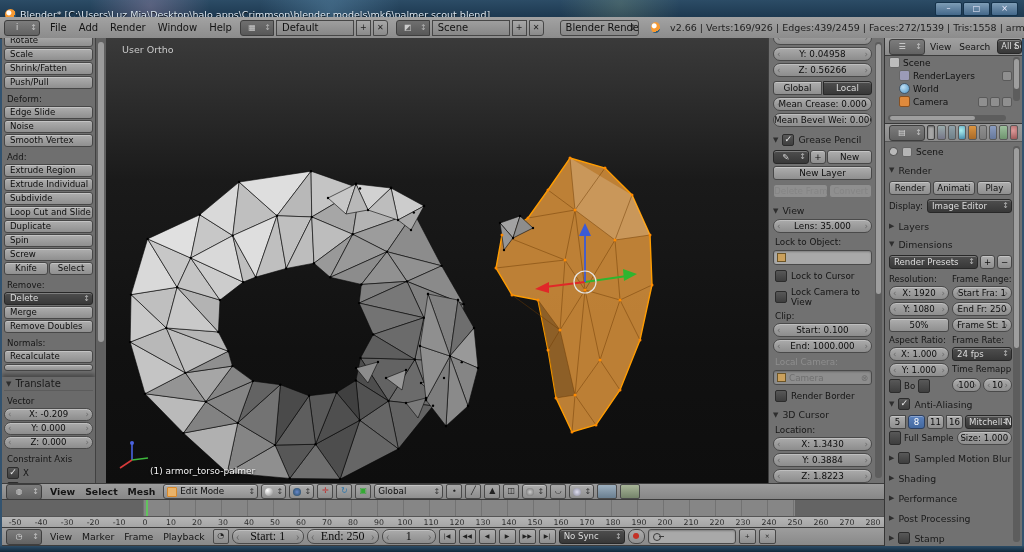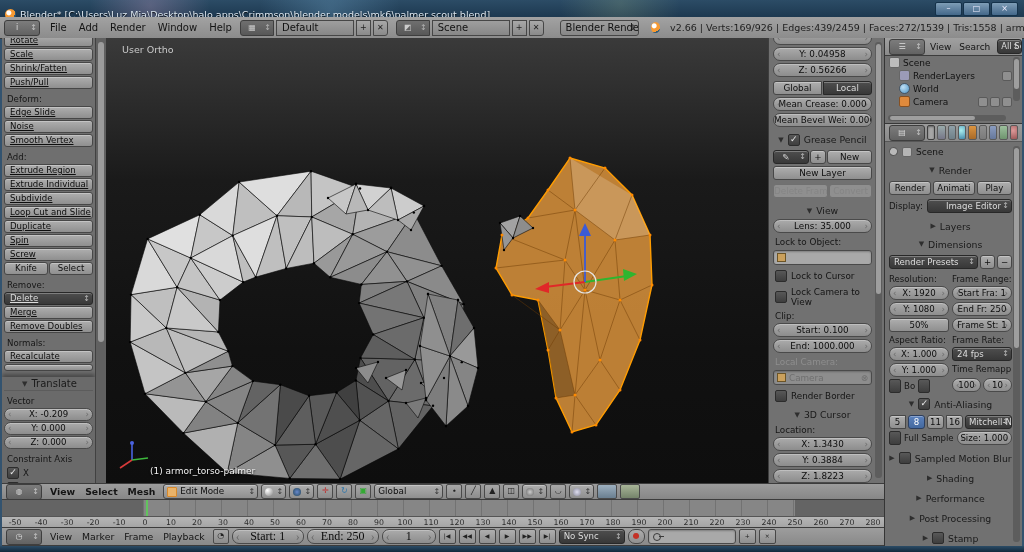--- a/index.html
+++ b/index.html
@@ -31,21 +31,21 @@
   .pill::before{content:"‹";position:absolute;left:3px;top:0;opacity:.35;}
   .pill::after{content:"›";position:absolute;right:3px;top:0;opacity:.35;}
   .dark{background:linear-gradient(#4e4e4e,#383838)!important;border:1px solid #282828!important;color:#dcdcdc!important;}
   .dd{position:relative;padding-right:10px;}
   .dd::after{content:"↕";position:absolute;right:2px;top:0;opacity:.75;font-size:8px;}
   .lbl{color:#161616;white-space:nowrap;overflow:hidden;}
   .lbl.dim{color:#8e8e8e;}
   .cb{flex:none;width:10px;height:10px;border:1px solid #2c2c2c;border-radius:2px;
       background:linear-gradient(#585858,#3e3e3e);display:inline-block;}
   .cb.on::after{content:"✓";display:block;color:#ececec;font-size:9px;line-height:9px;text-align:center;}
-  .ph{display:flex;align-items:center;gap:4px;color:#1a1a1a;white-space:nowrap;justify-content:center;}
+  .ph{display:flex;align-items:center;gap:4px;color:#1a1a1a;white-space:nowrap;}
   .ph::before{content:"▼";font-size:7px;color:#2e2e2e;}
   .ph.closed::before{content:"▶";}
   .vsb{position:absolute;width:7px;border-radius:3px;background:#5d5d5d;}
   .vsb .thumb{position:absolute;left:1px;width:5px;border-radius:3px;background:#9e9e9e;}
   .icon-sq{flex:none;display:inline-block;border-radius:2px;}
   
   #infobar{position:absolute;left:0;top:17px;width:1024px;height:21px;
     background:linear-gradient(#a2a2a2,#8c8c8c);border-bottom:1px solid #383838;display:flex;align-items:center;gap:2px;}
   .edbtn{flex:none;width:24px;height:14px;margin-left:4px;border:1px solid #3e3e3e;border-radius:3px;
     background:linear-gradient(#7c7c7c,#626262);color:#ddd;font-size:8px;line-height:13px;text-align:center;}
@@ -53,21 +53,21 @@
   .sel-icon{flex:none;width:22px;height:14px;border:1px solid #3e3e3e;border-radius:3px 0 0 3px;
     background:linear-gradient(#6f6f6f,#585858);color:#ccc;font-size:8px;line-height:13px;text-align:center;}
   .fld{height:14px;line-height:14px;background:linear-gradient(#9e9e9e,#878787);border:1px solid #464646;
     color:#111;padding:0 5px;overflow:hidden;white-space:nowrap;}
   .mini{flex:none;width:13px;height:14px;border:1px solid #464646;background:linear-gradient(#a8a8a8,#8a8a8a);
     font-size:8px;line-height:13px;text-align:center;color:#222;}
   #stats{margin-left:8px;color:#1e1e1e;font-size:9.5px;white-space:nowrap;overflow:hidden;}
   
   #toolshelf{position:absolute;left:2px;top:38px;width:94px;height:445px;background:#6f6f6f;
     border-right:1px solid #414141;overflow:hidden;padding:0 2px;box-sizing:border-box;}
-  .ts-btn{height:11px;line-height:11px;font-size:8.6px;margin-top:1px;text-align:left;padding-left:5px;text-decoration:underline;}
+  .ts-btn{height:11px;line-height:11px;font-size:8.6px;margin-top:1px;text-align:left;padding-left:5px;}
   .ts-lbl{font-size:8.6px;margin:5px 0 2px 3px;}
   .ts-row{display:flex;gap:1px;margin-top:1px;}
   .ts-row .btn{flex:1;height:11px;line-height:11px;font-size:8.6px;}
   #ts-sb{position:absolute;left:96px;top:38px;width:10px;height:445px;background:#616161;border-right:1px solid #414141;}
   #ts-sb .thumb{position:absolute;left:2px;top:4px;width:6px;height:300px;border-radius:3px;background:#9c9c9c;}
   .op-panel{margin:6px -2px 0 -2px;background:#6a6a6a;box-shadow:0 -3px 4px rgba(0,0,0,.35);padding:0 2px 2px 2px;}
   .op-panel .ph{height:13px;border-bottom:1px solid #5c5c5c;padding-left:2px;}
   .ts-pill{height:11px;line-height:11px;font-size:8.6px;margin-top:1px;}
   .cb-row{display:flex;align-items:center;gap:4px;margin:3px 0 0 3px;font-size:8.6px;color:#161616;}
   
@@ -746,21 +746,21 @@
       <div class="ph">
           <span>Render</span>
         </div>
       <div class="prow">
         <div class="btn" style="flex:1.2;">Render</div>
         <div class="btn" style="flex:1.2;">Animati</div>
         <div class="btn" style="flex:1;">Play</div>
       </div>
       <div class="prow">
         <div class="lbl" style="width:36px;line-height:12px;">Display:</div>
-        <div class="btn dark dd" style="flex:1;text-align:right;padding-left:4px;">Image Editor</div>
+        <div class="btn dark dd" style="flex:1;text-align:left;padding-left:4px;">Image Editor</div>
       </div>
       <div class="ph closed">
           <span>Layers</span>
         </div>
       <div class="ph">
           <span>Dimensions</span>
         </div>
       <div class="prow">
         <div class="btn dark dd" style="flex:1;text-align:left;padding-left:4px;">Render Presets</div>
         <div class="btn" style="width:13px;">+</div>

